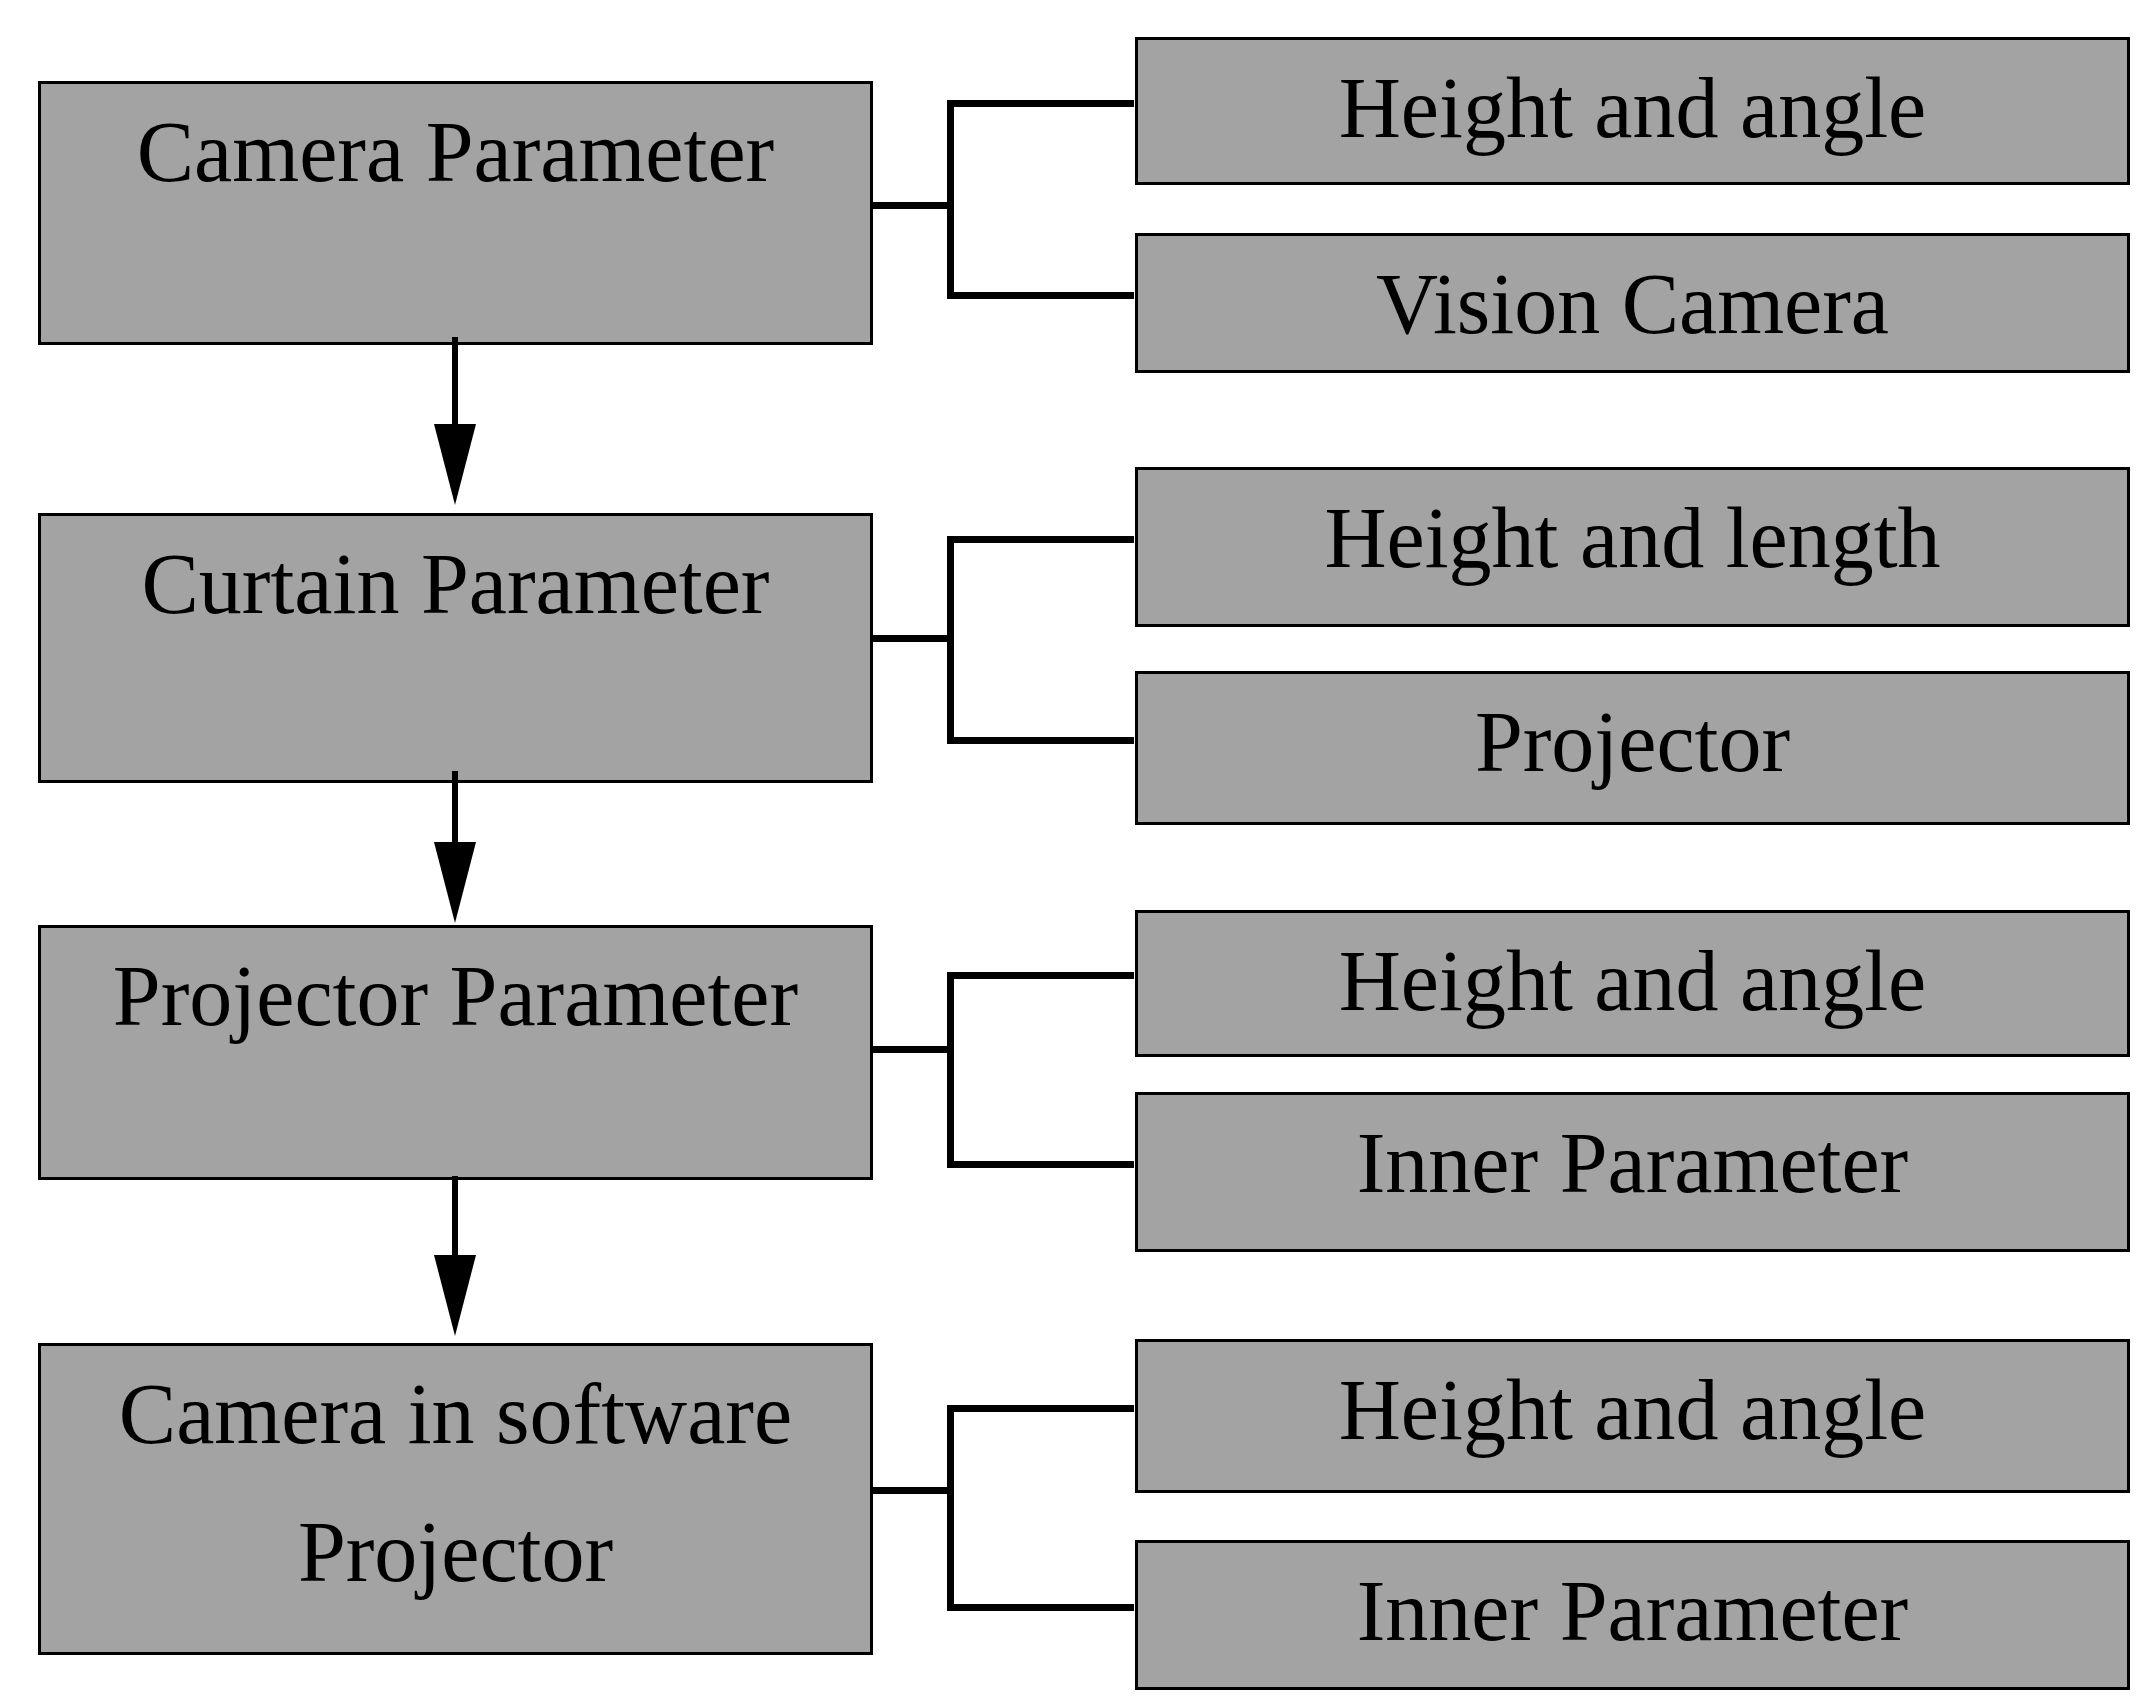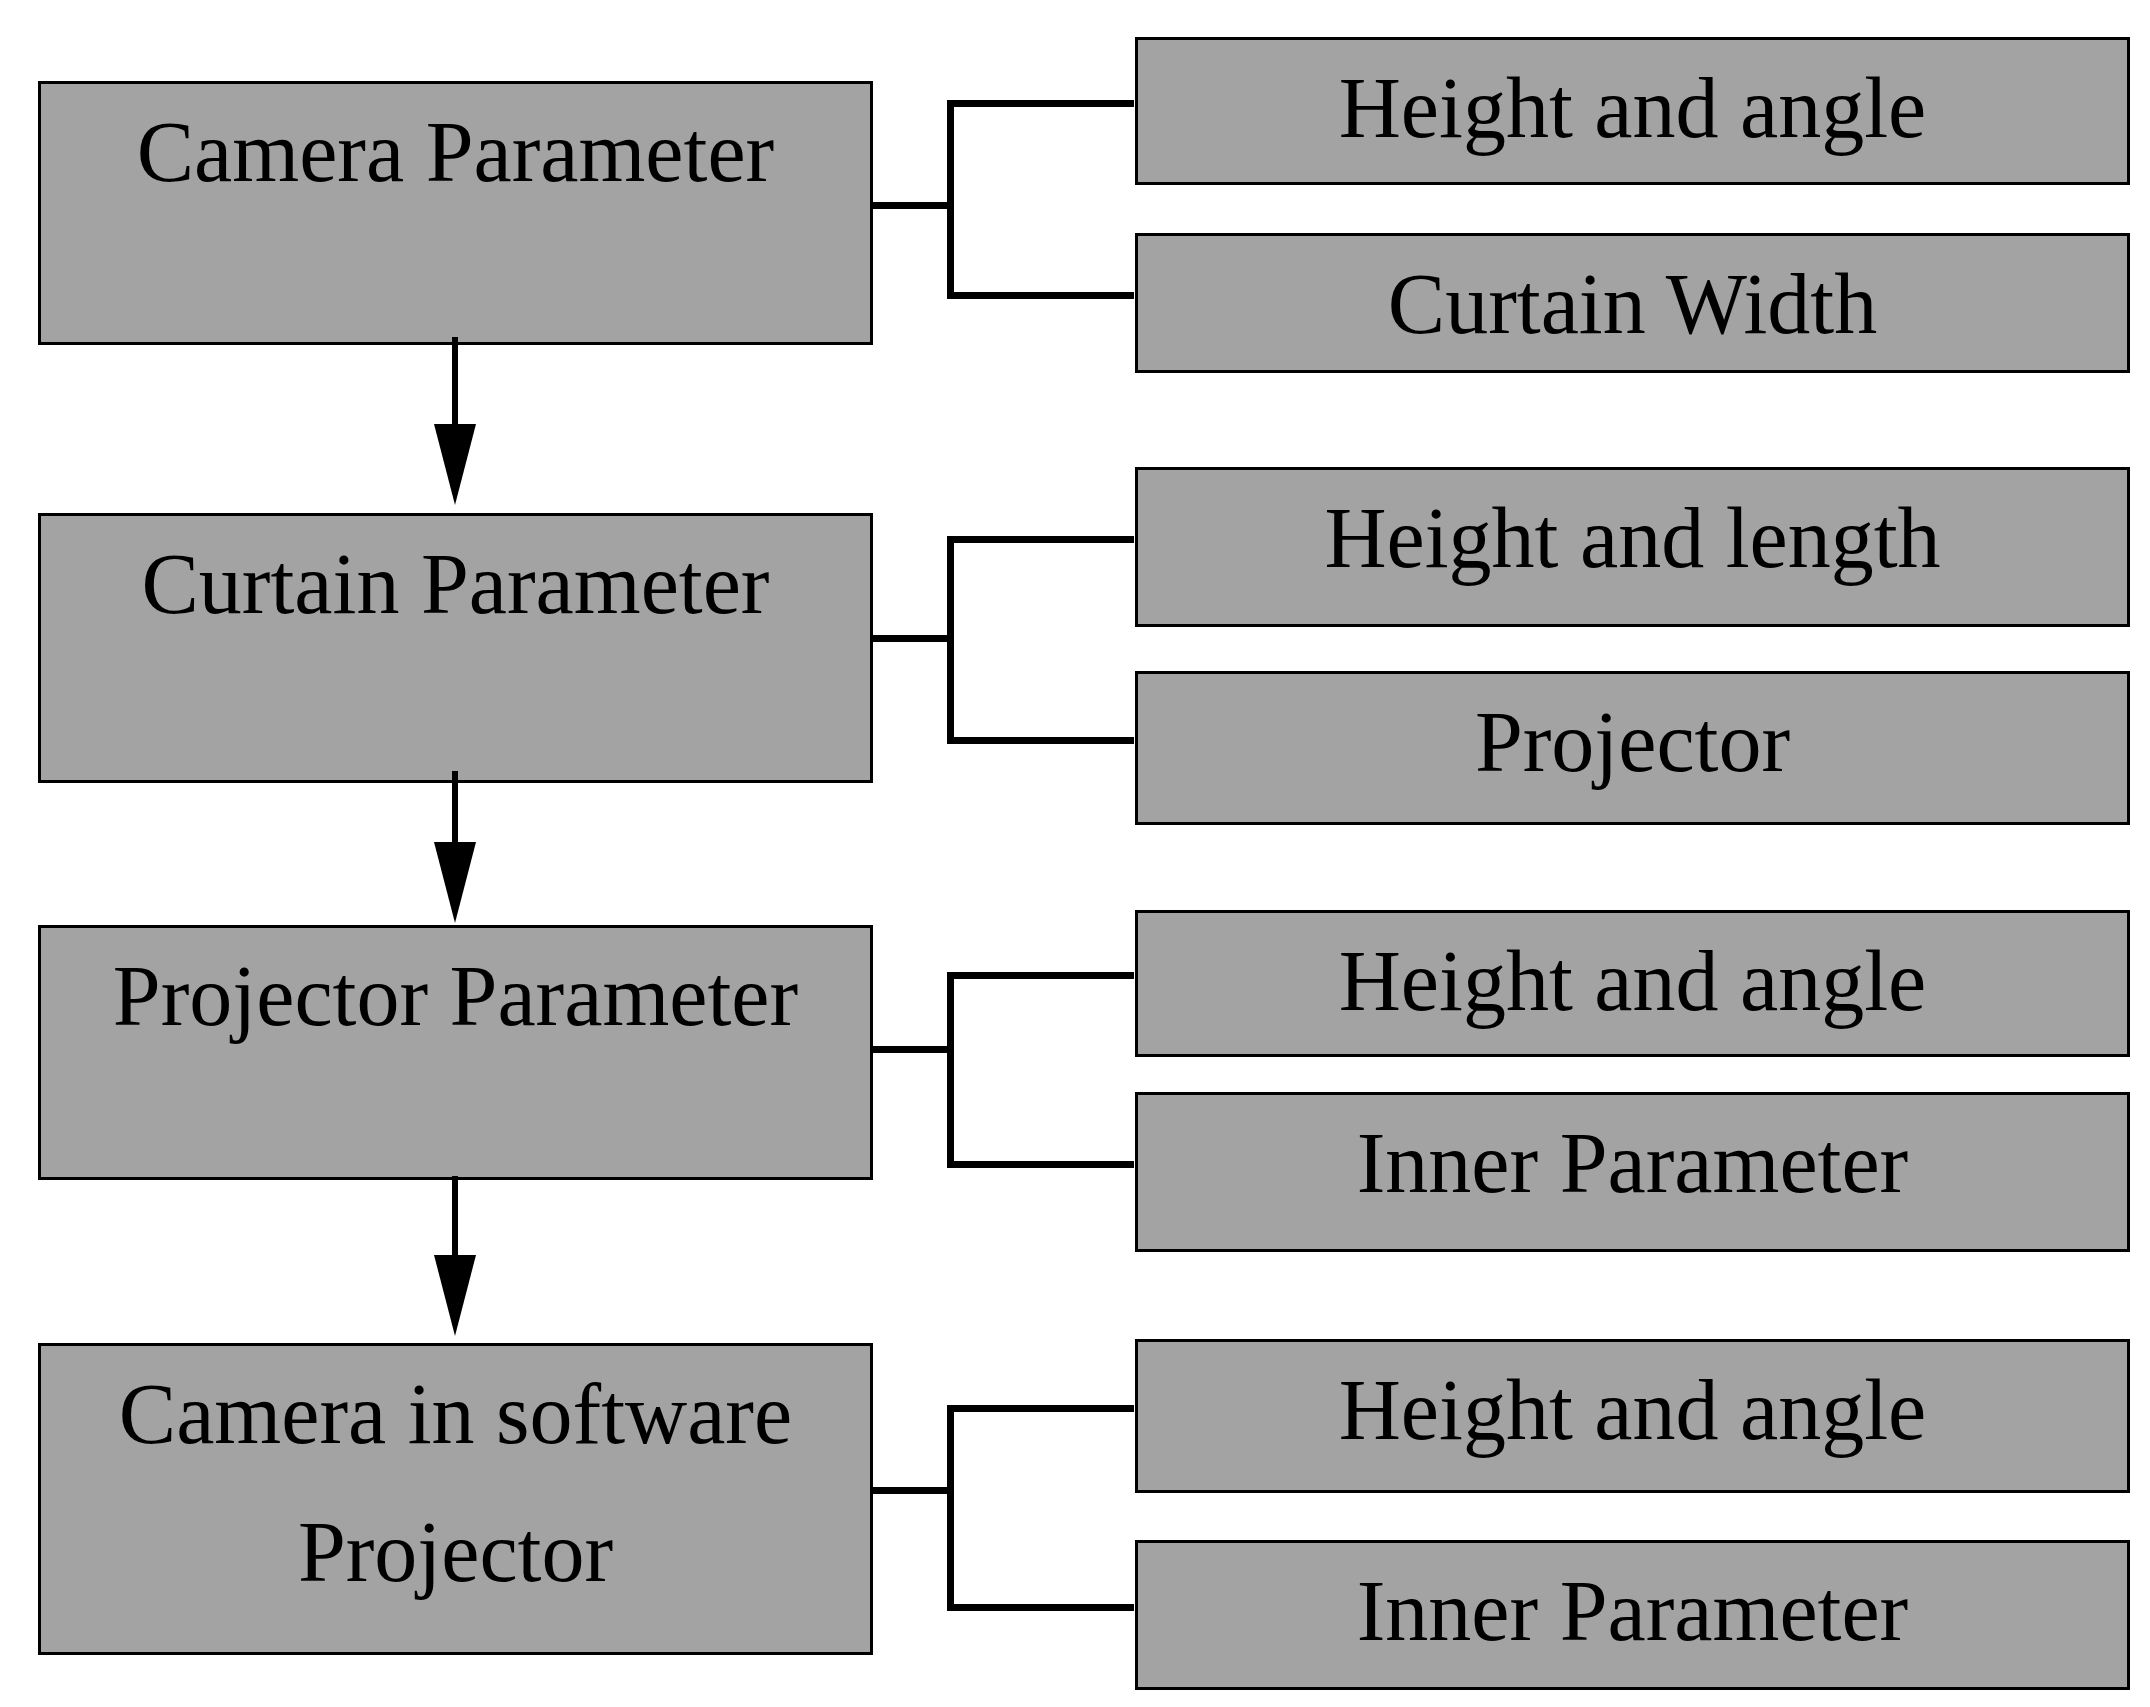--- a/index.html
+++ b/index.html
@@ -49,21 +49,21 @@
     <span>Camera Parameter</span>
   </div>
   <div class="line stub" style="top:202px"></div>
   <div class="line vbr" style="top:100px;height:199px"></div>
   <div class="line hbr" style="top:100px"></div>
   <div class="line hbr" style="top:292px"></div>
   <div class="box rbox" style="top:29px;height:148px">
     <span>Height and angle</span>
   </div>
   <div class="box rbox" style="top:225px;height:140px">
-    <span>Curtain Width</span>
+    <span>Vision Camera</span>
   </div>
 
   <div class="line shaft" style="top:337px;height:89px"></div>
   <div class="head" style="top:424px"></div>
 
   <div class="box lbox" style="top:505px;height:270px">
     <span>Curtain Parameter</span>
   </div>
   <div class="line stub" style="top:635px"></div>
   <div class="line vbr" style="top:536px;height:208px"></div>

